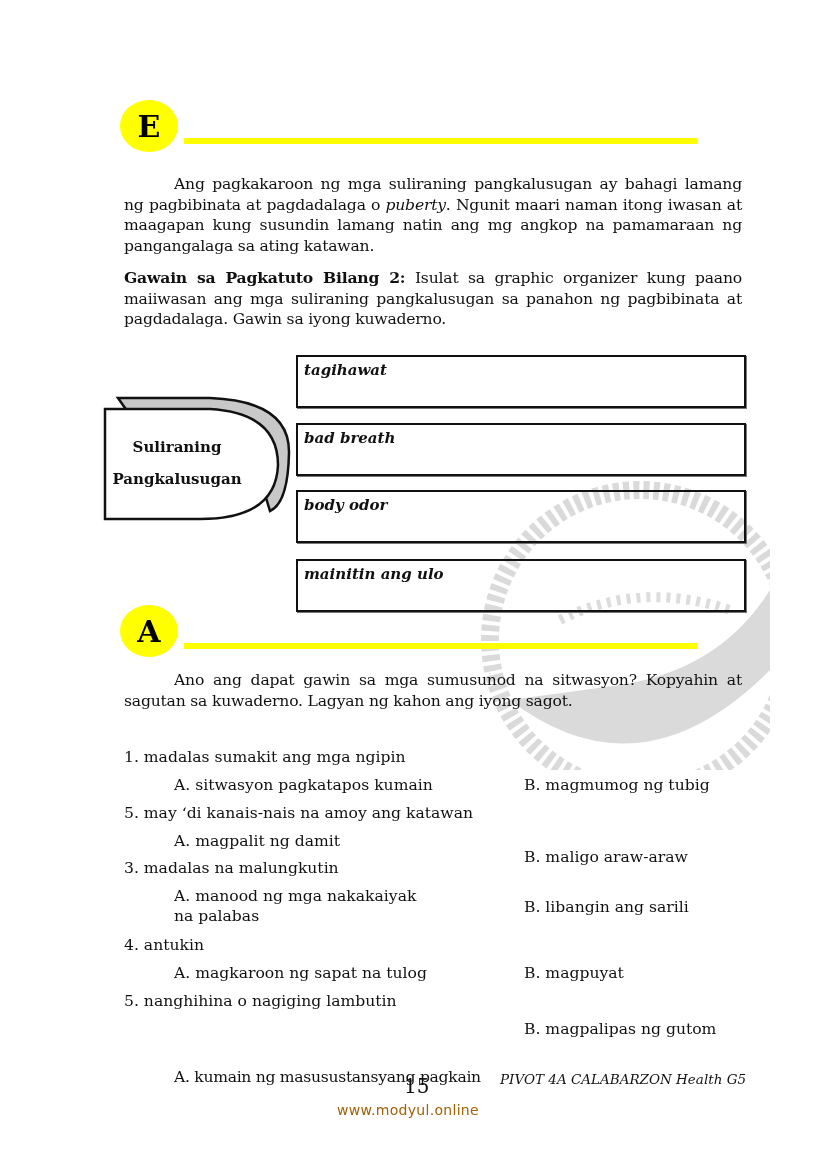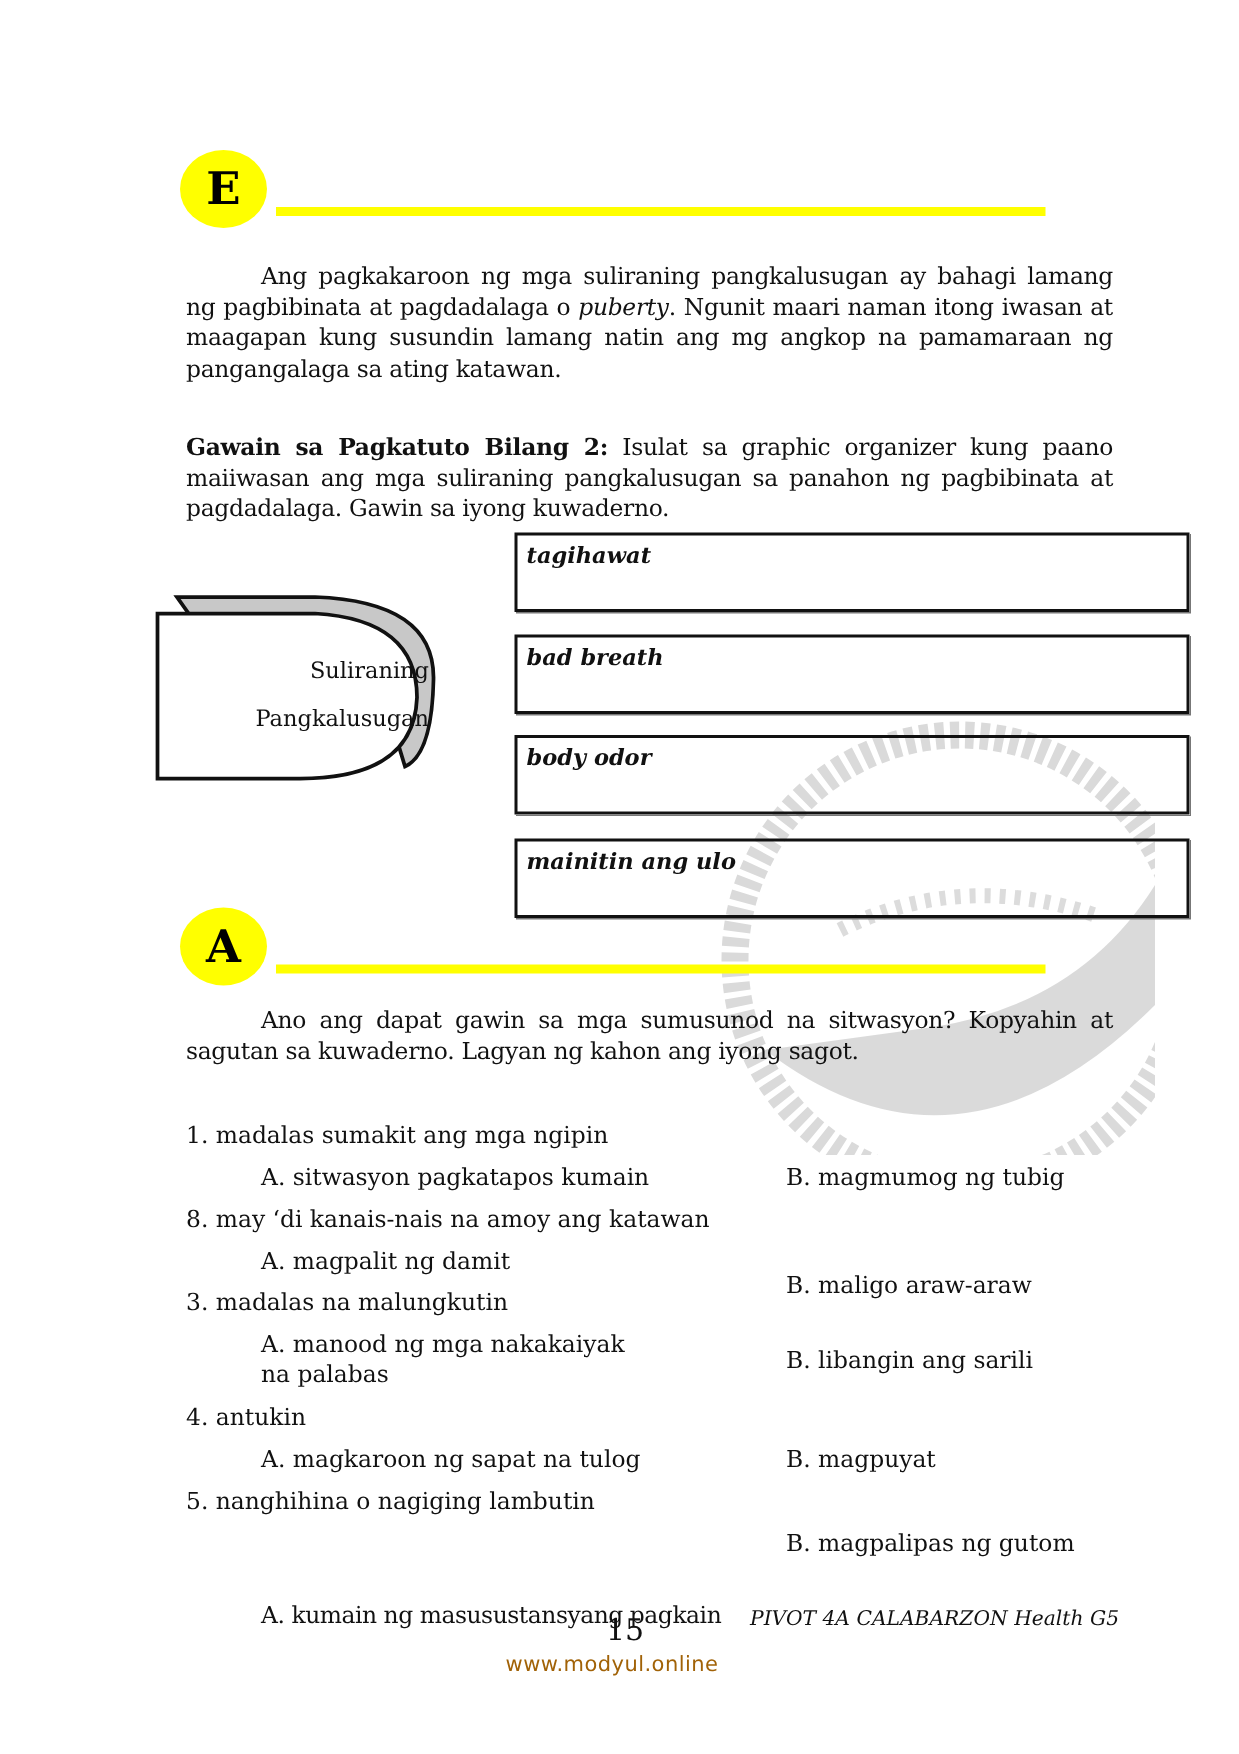--- a/index.html
+++ b/index.html
@@ -20,29 +20,28 @@
 
   .para {
     position: absolute; left: 124px; width: 618px;
     font-size: 15.6px; line-height: 20.5px; text-align: justify;
     letter-spacing: -0.2px;
   }
   .para .indent { display: inline-block; width: 50px; }
 
   .shape-wrap { position: absolute; left: 100px; top: 393px; width: 196px; height: 132px; }
   .shape-text {
-    position: absolute; left: 104px; width: 146px; text-align: right;
-    font-weight: normal; font-size: 15px; padding-left: 36px;
+    position: absolute; left: 104px; width: 146px; text-align: center;
+    font-weight: bold; font-size: 15px;
   }
 
   .org-box {
     position: absolute; left: 296px; width: 450px; height: 53px;
     border: 2px solid #111; box-sizing: border-box;
     box-shadow: 1px 1px 0 #777;
-    margin-left: 47px;
   }
   .org-box span {
     position: absolute; left: 6px; top: 4px;
     font-style: italic; font-weight: bold; font-size: 15px;
   }
 
   .q { position: absolute; left: 124px; font-size: 15.6px; line-height: 20px; }
   .opt { position: absolute; font-size: 15.6px; line-height: 20px; }
   .optA { left: 174px; width: 345px; }
   .optB { left: 524px; }
@@ -62,21 +61,21 @@
 
 <div class="badge" style="left:120px; top:100px;">
   <span>E</span>
 </div>
 <div class="rule" style="left:184px; top:138px; width:513px;"></div>
 
 <div class="para" style="top:160px;margin-top:14px;">
   <span class="indent"></span><span>Ang pagkakaroon ng mga suliraning pangkalusugan ay bahagi lamang ng pagbibinata at pagdadalaga o </span><em>puberty</em><span>. Ngunit maari naman itong iwasan at maagapan kung susundin lamang natin ang mg angkop na pamamaraan ng pangangalaga sa ating katawan.</span>
 </div>
 
-<div class="para" style="top:288px;">
+<div class="para" style="top:268px;">
   <strong>Gawain sa Pagkatuto Bilang 2:</strong><span> Isulat sa graphic organizer kung paano maiiwasan ang mga suliraning pangkalusugan sa panahon ng pagbibinata at pagdadalaga. Gawin sa iyong kuwaderno.</span>
 </div>
 
 <svg class="shape-wrap" viewBox="0 0 196 132">
   <path d="M18 5 L110 5 Q190 8 189 60 Q188 110 170 118 L160 85 Q150 25 30 22 Z" fill="#c8c8c8" stroke="#111" stroke-width="2.5"></path>
   <path d="M5 16 L110 16 Q178 20 178 72 Q176 126 100 126 L5 126 Z" fill="#ffffff" stroke="#111" stroke-width="2.5"></path>
 </svg>
 <div class="shape-text" style="left:104px; top:438px; width:146px;">Suliraning</div>
 <div class="shape-text" style="left:104px; top:470px; width:146px;">Pangkalusugan</div>
 
@@ -99,21 +98,21 @@
 <div class="rule" style="left:184px; top:643px; width:513px;"></div>
 
 <div class="para" style="top:670px;">
   <span class="indent"></span><span>Ano ang dapat gawin sa mga sumusunod na sitwasyon? Kopyahin at sagutan sa kuwaderno. Lagyan ng kahon  ang iyong sagot.</span>
 </div>
 
 <div class="q" style="top:747px;">1. madalas sumakit ang mga ngipin</div>
 <div class="opt optA" style="top:775px;">A. sitwasyon pagkatapos kumain</div>
 <div class="opt optB" style="top:775px;">B. magmumog ng tubig</div>
 
-<div class="q" style="top:803px;">8. may ‘di kanais-nais na amoy ang katawan</div>
+<div class="q" style="top:803px;">5. may ‘di kanais-nais na amoy ang katawan</div>
 <div class="opt optA" style="top:831px;">A. magpalit ng damit</div>
 <div class="opt optB" style="top:847px;">B. maligo araw-araw</div>
 
 <div class="q" style="top:858px;">3. madalas na malungkutin</div>
 <div class="opt optA" style="top:886px; width:265px;">A. manood ng mga nakakaiyak na palabas</div>
 <div class="opt optB" style="top:886px;margin-top:11px;">B. libangin ang sarili</div>
 
 <div class="q" style="top:935px;">4. antukin</div>
 <div class="opt optA" style="top:963px;">A. magkaroon ng sapat na tulog</div>
 <div class="opt optB" style="top:963px;">B. magpuyat</div>

